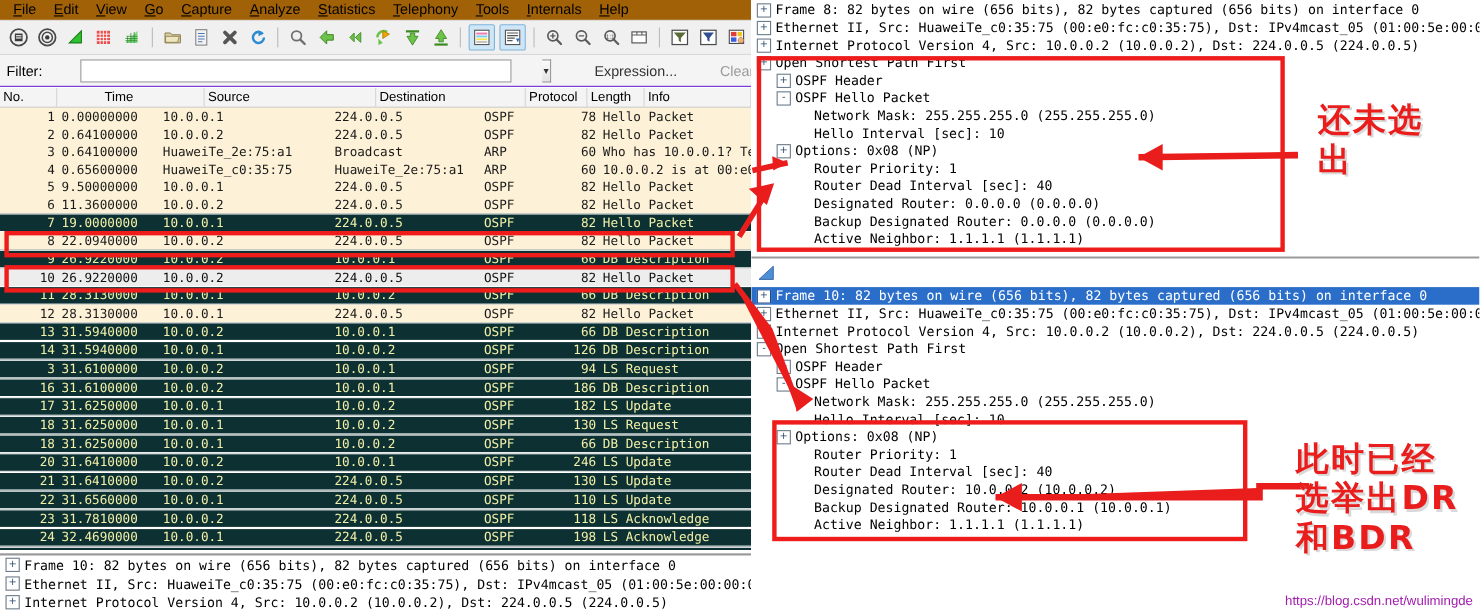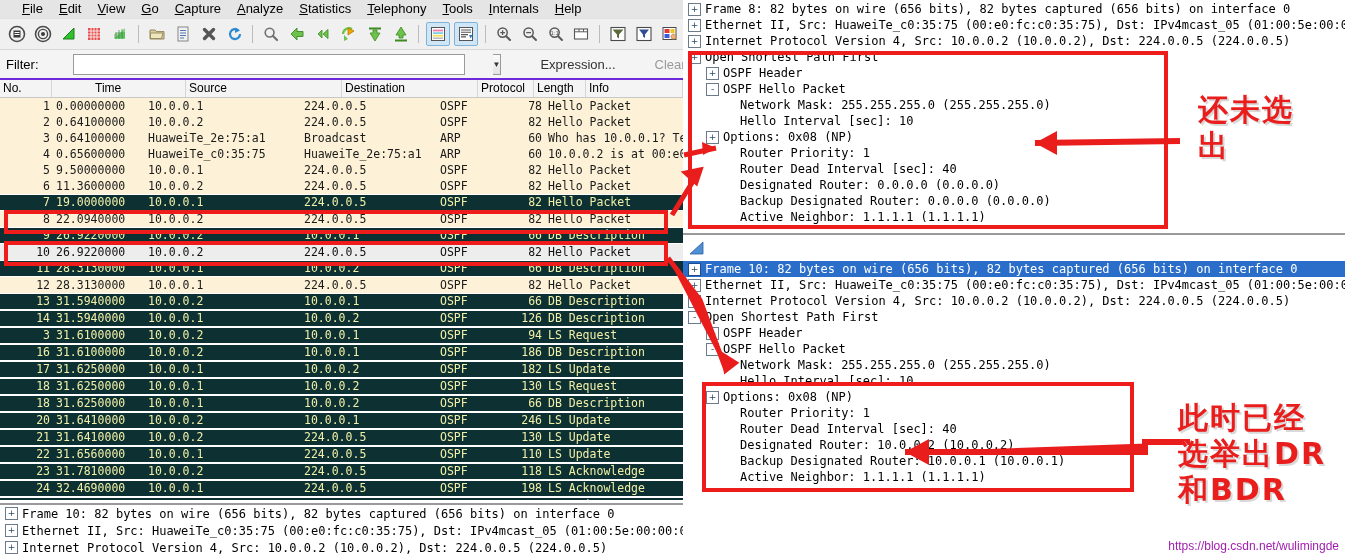--- a/index.html
+++ b/index.html
@@ -9,32 +9,32 @@
     font-family:"Liberation Sans", sans-serif;
     font-size:12px;
     position:relative;
   }
   #root{position:relative;width:1345px;height:558px;}
 
   
   #left{position:absolute;left:0;top:0;width:683px;height:558px;background:#fff;overflow:hidden;}
 
   
-  .menubar{height:18px;background:#e5e5e5;border-bottom:1px solid #e2e2e2;display:flex;align-items:flex-start;padding-left:14px;}
+  .menubar{height:18px;background:#a16207;border-bottom:1px solid #e2e2e2;display:flex;align-items:flex-start;padding-left:4px;}
   .menubar .mi{font-size:13px;color:#000;padding:0 8px;white-space:nowrap;line-height:18px;}
   .menubar .mi .u{text-decoration:underline;}
 
   
   .toolbar{height:30px;background:#f0f0f0;border-bottom:1px solid #d8d8d8;display:flex;align-items:center;padding-left:4px;}
   .tb{width:22px;height:22px;margin:0 2px;display:inline-flex;align-items:center;justify-content:center;border-radius:2px;}
   .tb.sel{background:#cfe6f7;border:1px solid #7fb4da;}
   .tbsep{width:1px;height:18px;background:#bbb;margin:0 5px;}
 
   
-  .filterbar{height:28px;background:#f4f4f4;border-bottom:5px solid #6d28d9;display:flex;align-items:center;padding:0 6px;gap:28px;}
+  .filterbar{height:28px;background:#f4f4f4;border-bottom:1px solid #6d28d9;display:flex;align-items:center;padding:0 6px;gap:28px;}
   .flabel{font-size:13px;color:#000;margin-right:6px;}
   .finput{flex:0 0 390px;height:19px;background:#fff;border:1px solid #9a9a9a;display:flex;align-items:center;}
   .finput input{border:0;outline:0;width:100%;height:17px;font-size:12px;padding-left:3px;background:transparent;font-family:"Liberation Sans",sans-serif;}
   .fdrop{width:15px;height:19px;background:linear-gradient(#fbfbfb,#e3e3e3);border:1px solid #9a9a9a;border-left:0;
          display:flex;align-items:center;justify-content:center;font-size:8px;color:#333;}
   .fbtn{font-size:13px;margin-left:11px;color:#333;}
   .fbtn.dim{color:#9a9a9a;}
 
   
   .plist{position:absolute;left:0;top:80px;width:683px;height:420px;background:#fdf6e3;overflow:hidden;}

